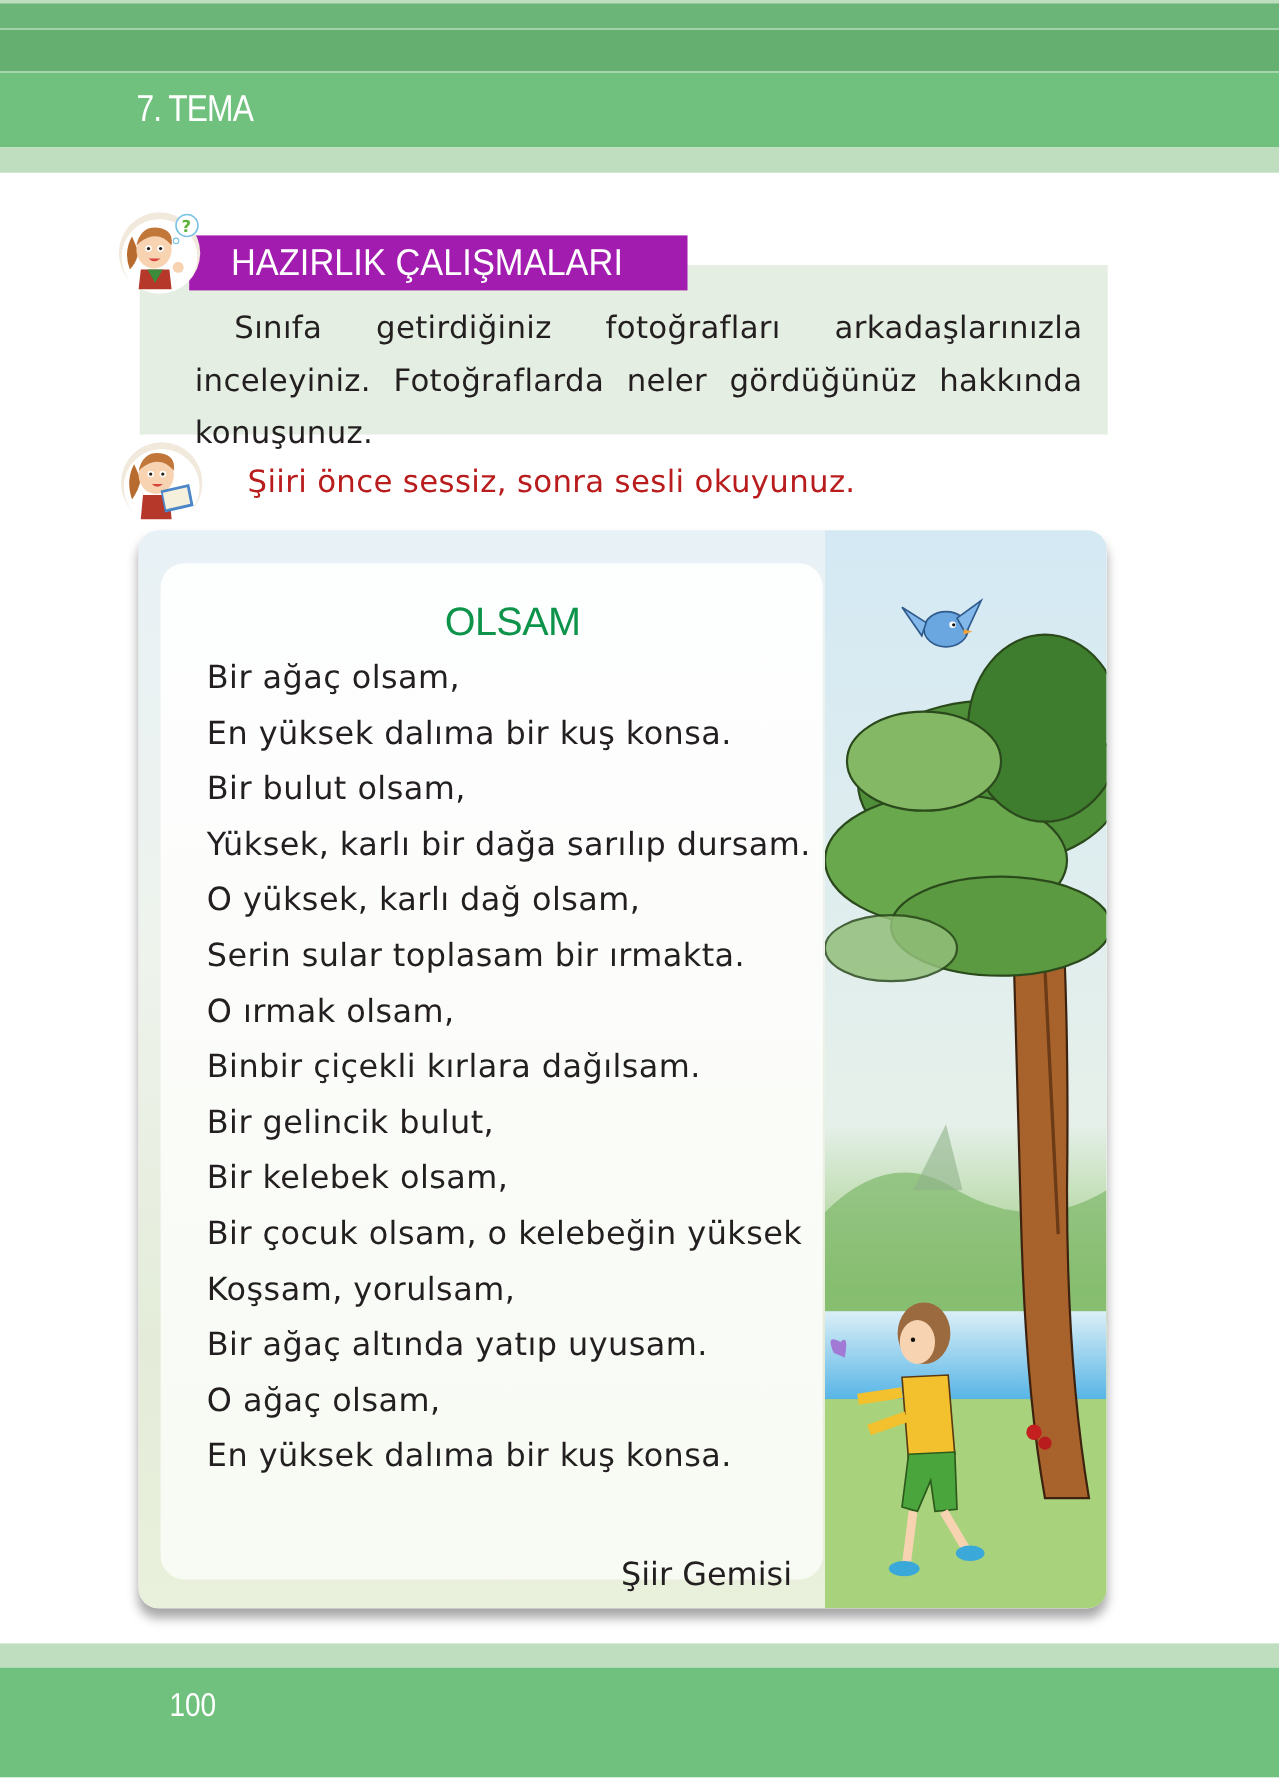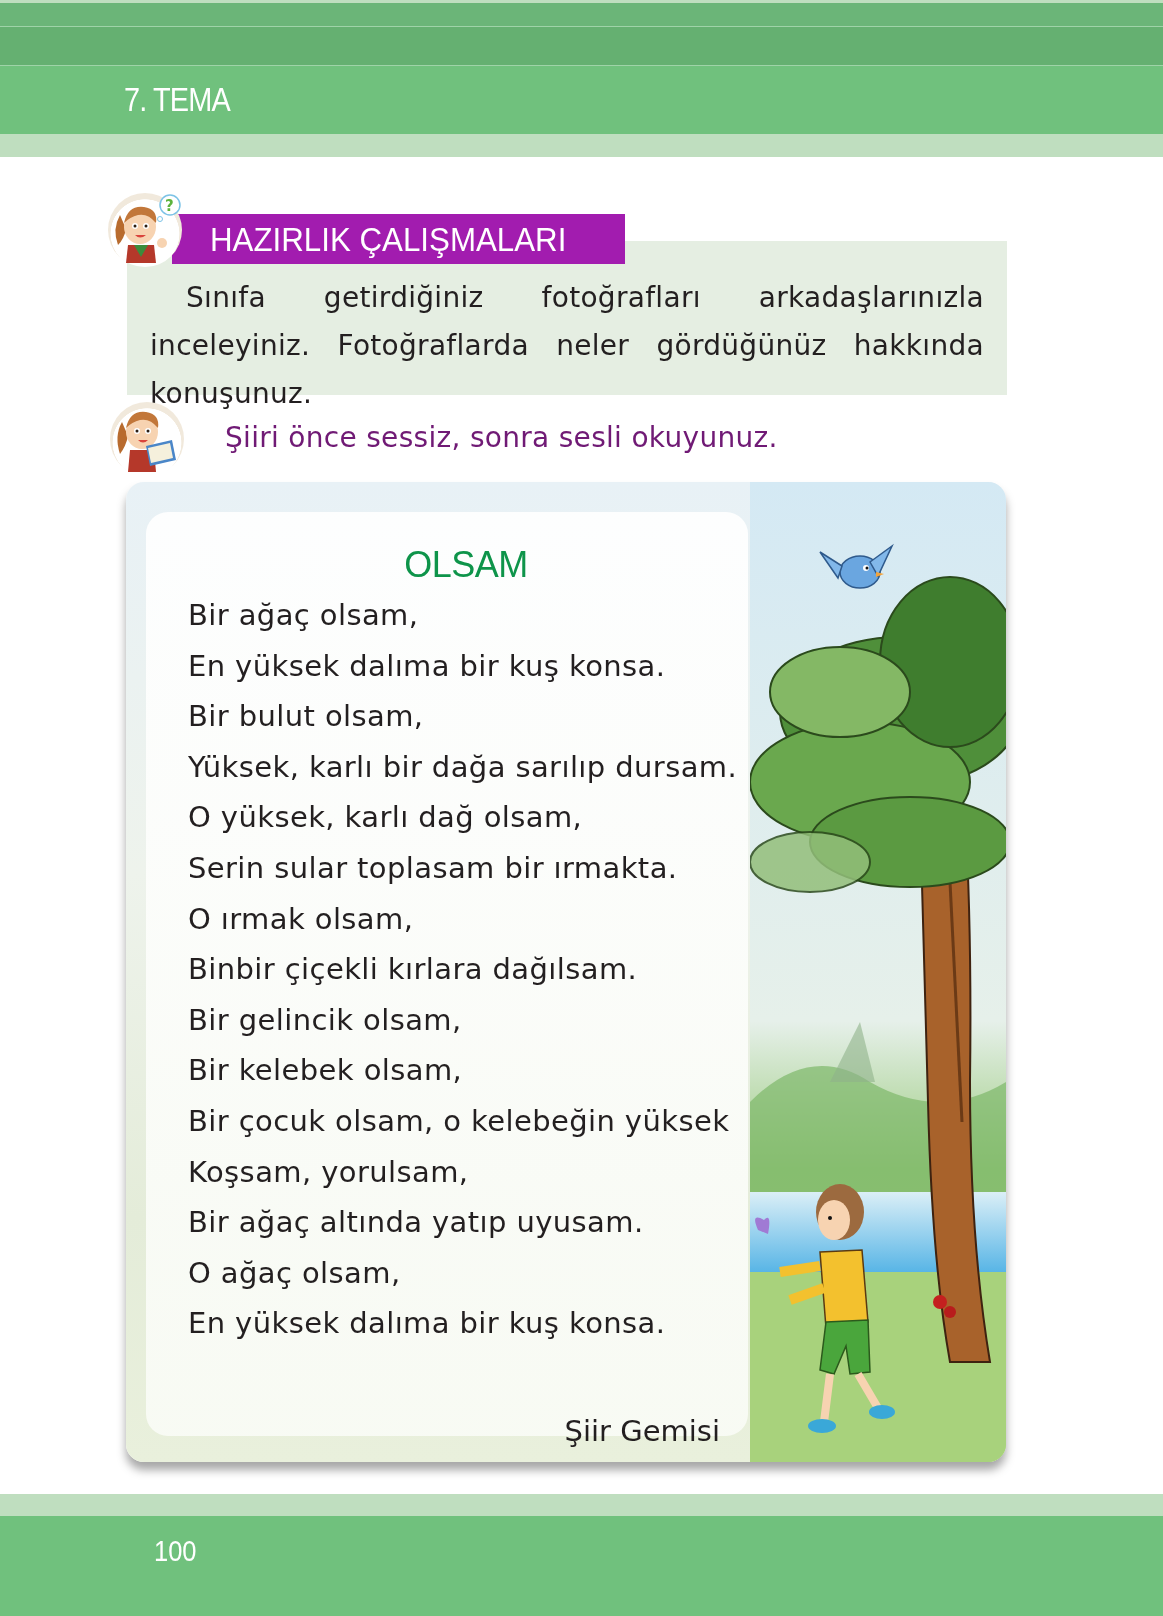--- a/index.html
+++ b/index.html
@@ -23,30 +23,30 @@
   .prep-box { position: absolute; left: 127px; top: 241px; width: 880px; height: 154px; background: #e5eee2; }
   .prep-banner {
     position: absolute; left: 172px; top: 214px; width: 453px; height: 50px; background: #a21caf;
     display: flex; align-items: center; padding-left: 38px;
   }
   .prep-banner-title { color: #ffffff; font-family: "Liberation Sans", sans-serif; font-size: 34px; transform: scaleX(0.92); transform-origin: left center; white-space: nowrap; }
   .prep-text {
     position: absolute; left: 150px; top: 274px; width: 834px; font-size: 28px; line-height: 48px;
     text-align: justify; color: #231f20; font-family: "DejaVu Sans", sans-serif; letter-spacing: 0.3px;
   }
-  .prep-text p { text-indent: 36px; }
+  .prep-text p { text-indent: 36px; margin-left: 27px; }
 
   .mascot {
     position: absolute; width: 74px; height: 74px; border-radius: 50%;
     background: radial-gradient(circle at 50% 55%, #fff 0 62%, #f1e9dc 63% 100%);
   }
   .mascot svg { width: 100%; height: 100%; }
 
   .instruction {
-    position: absolute; left: 225px; top: 421px; font-size: 28px; color: #701a75; letter-spacing: 0.3px;
+    position: absolute; left: 225px; top: 421px; font-size: 28px; color: #b91c1c; letter-spacing: 0.3px;
   }
 
   
   .poem-card {
     position: absolute; left: 126px; top: 482px; width: 880px; height: 980px; border-radius: 18px;
     overflow: hidden; box-shadow: 0 8px 10px rgba(0,0,0,0.35);
     background: linear-gradient(180deg, #e8f1f6 0%, #eef3ec 40%, #e4ecd9 75%, #e9f0dc 100%);
     text-decoration: underline;
   }
   .poem-card .scene { position: absolute; left: 624px; top: 0; width: 256px; height: 980px; }
@@ -200,21 +200,21 @@
     <div class="poem-title">OLSAM</div>
     <div class="poem-lines">
       <div class="poem-line">Bir ağaç olsam,</div>
       <div class="poem-line">En yüksek dalıma bir kuş konsa.</div>
       <div class="poem-line">Bir bulut olsam,</div>
       <div class="poem-line">Yüksek, karlı bir dağa sarılıp dursam.</div>
       <div class="poem-line">O yüksek, karlı dağ olsam,</div>
       <div class="poem-line">Serin sular toplasam bir ırmakta.</div>
       <div class="poem-line">O ırmak olsam,</div>
       <div class="poem-line">Binbir çiçekli kırlara dağılsam.</div>
-      <div class="poem-line">Bir gelincik olsam,</div>
+      <div class="poem-line">Bir gelincik bulut,</div>
       <div class="poem-line">Bir kelebek olsam,</div>
       <div class="poem-line">Bir çocuk olsam, o kelebeğin yüksek</div>
       <div class="poem-line">Koşsam, yorulsam,</div>
       <div class="poem-line">Bir ağaç altında yatıp uyusam.</div>
       <div class="poem-line">O ağaç olsam,</div>
       <div class="poem-line">En yüksek dalıma bir kuş konsa.</div>
     </div>
     <div class="poem-source">Şiir Gemisi</div>
   </div>
 </div>

